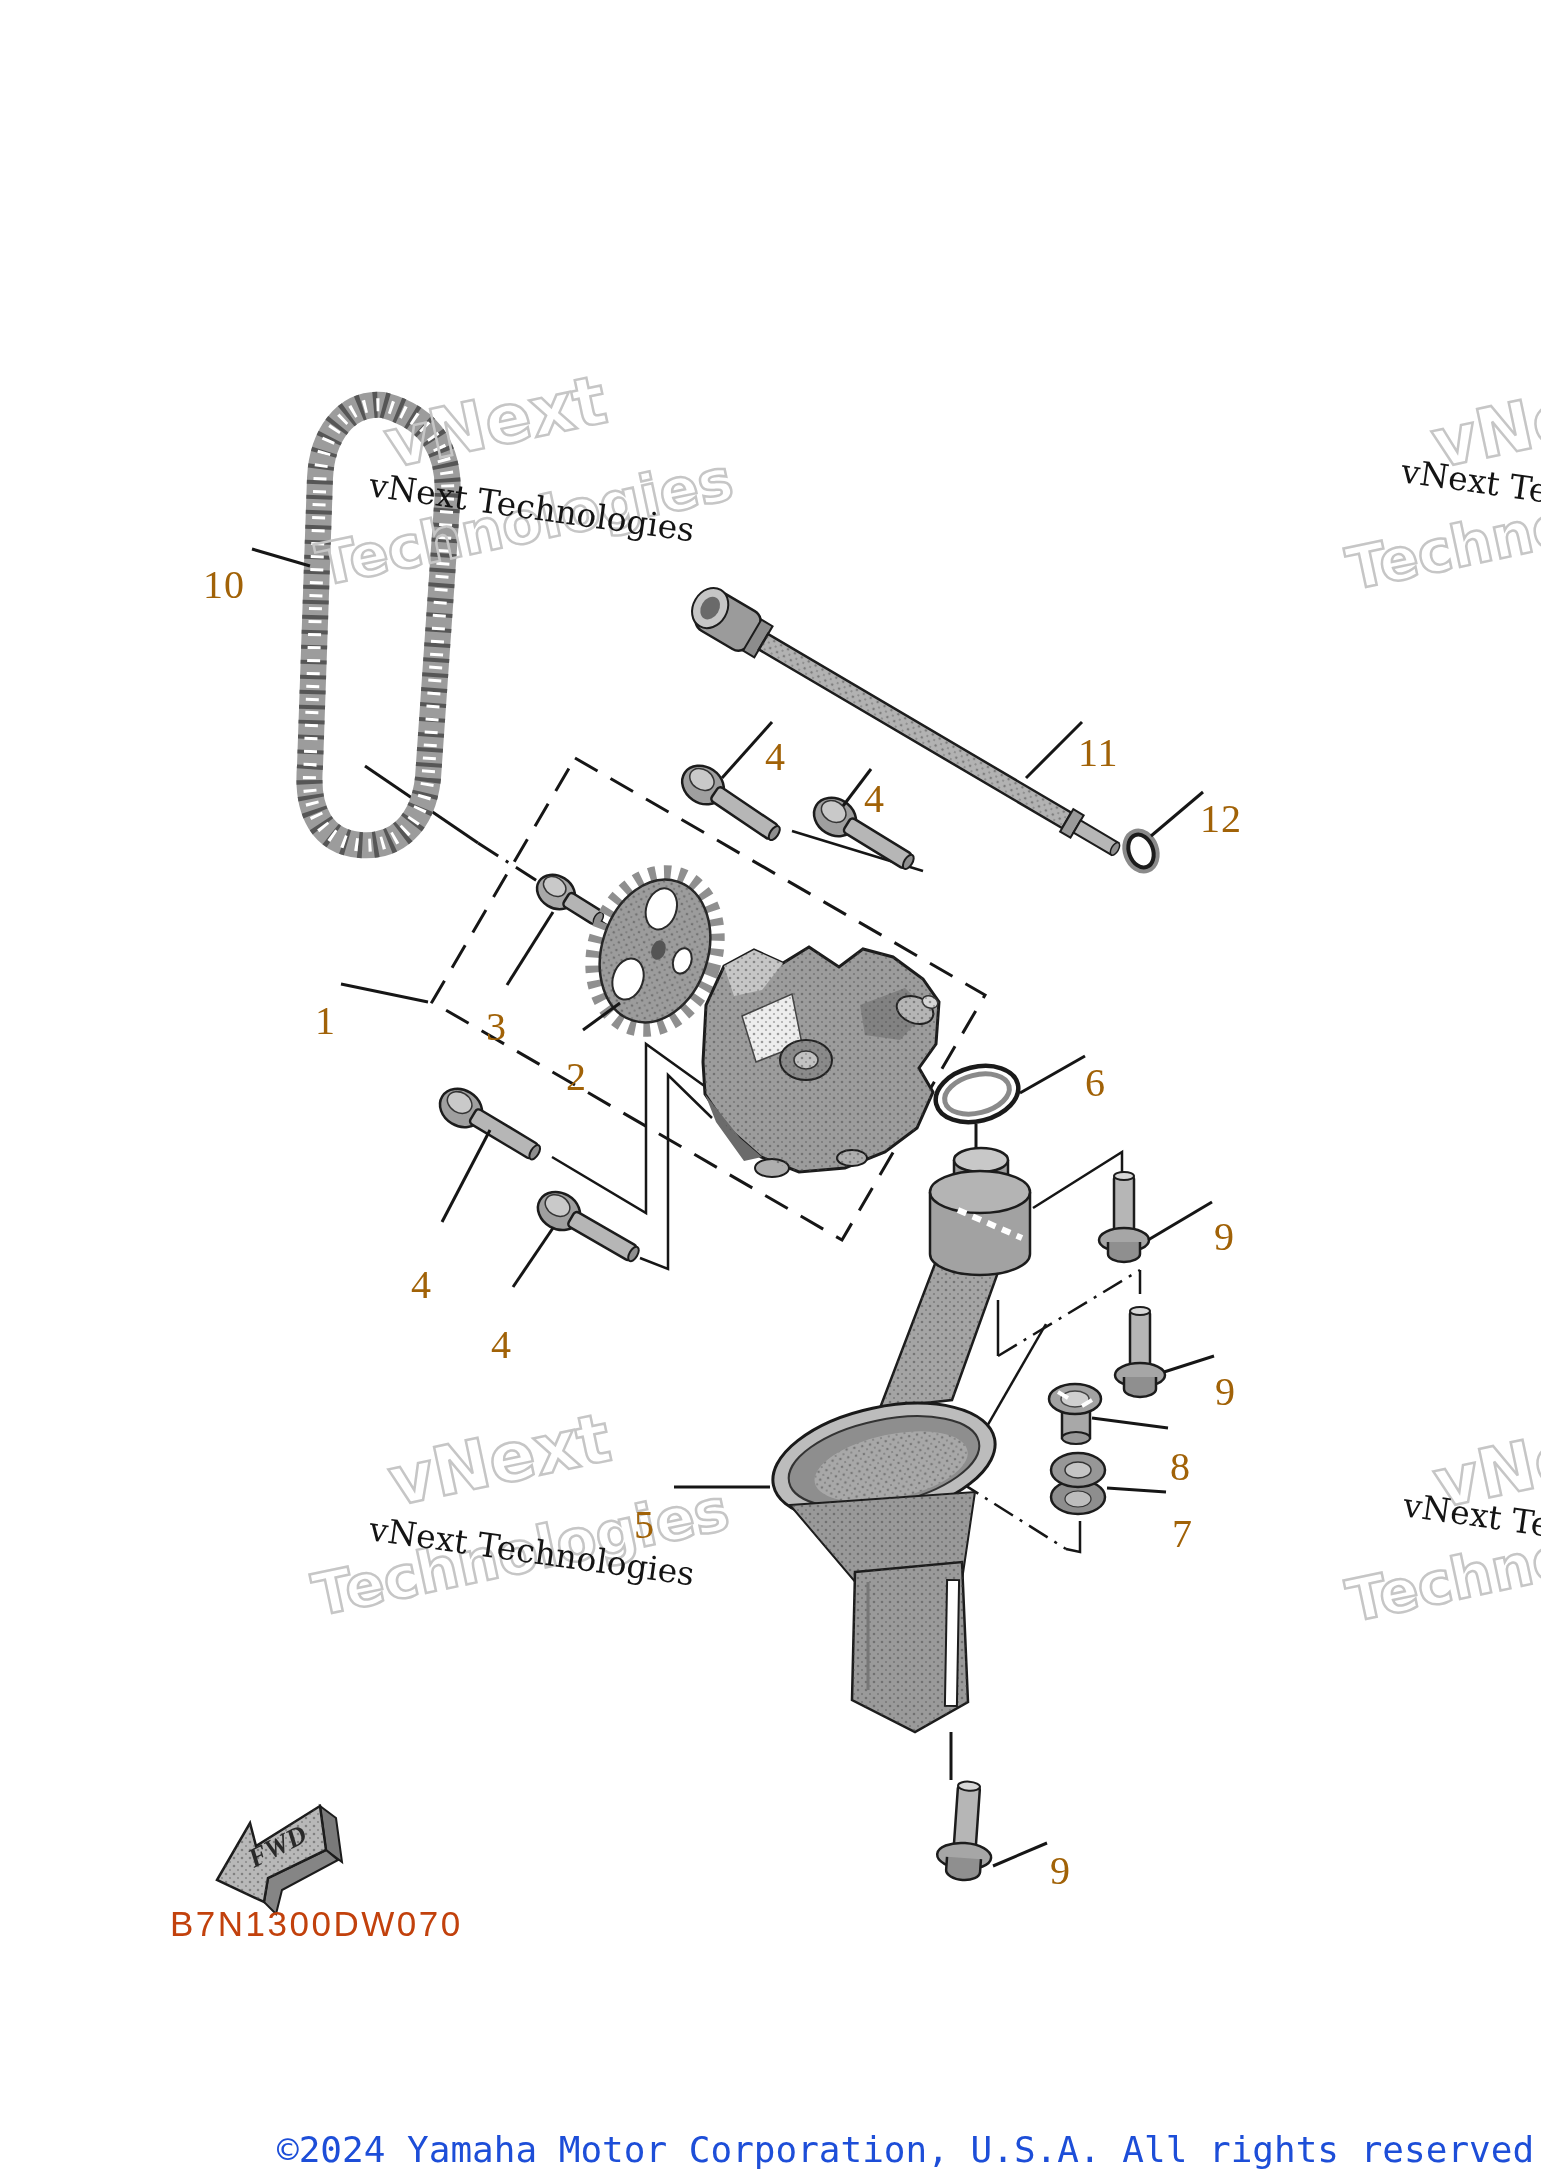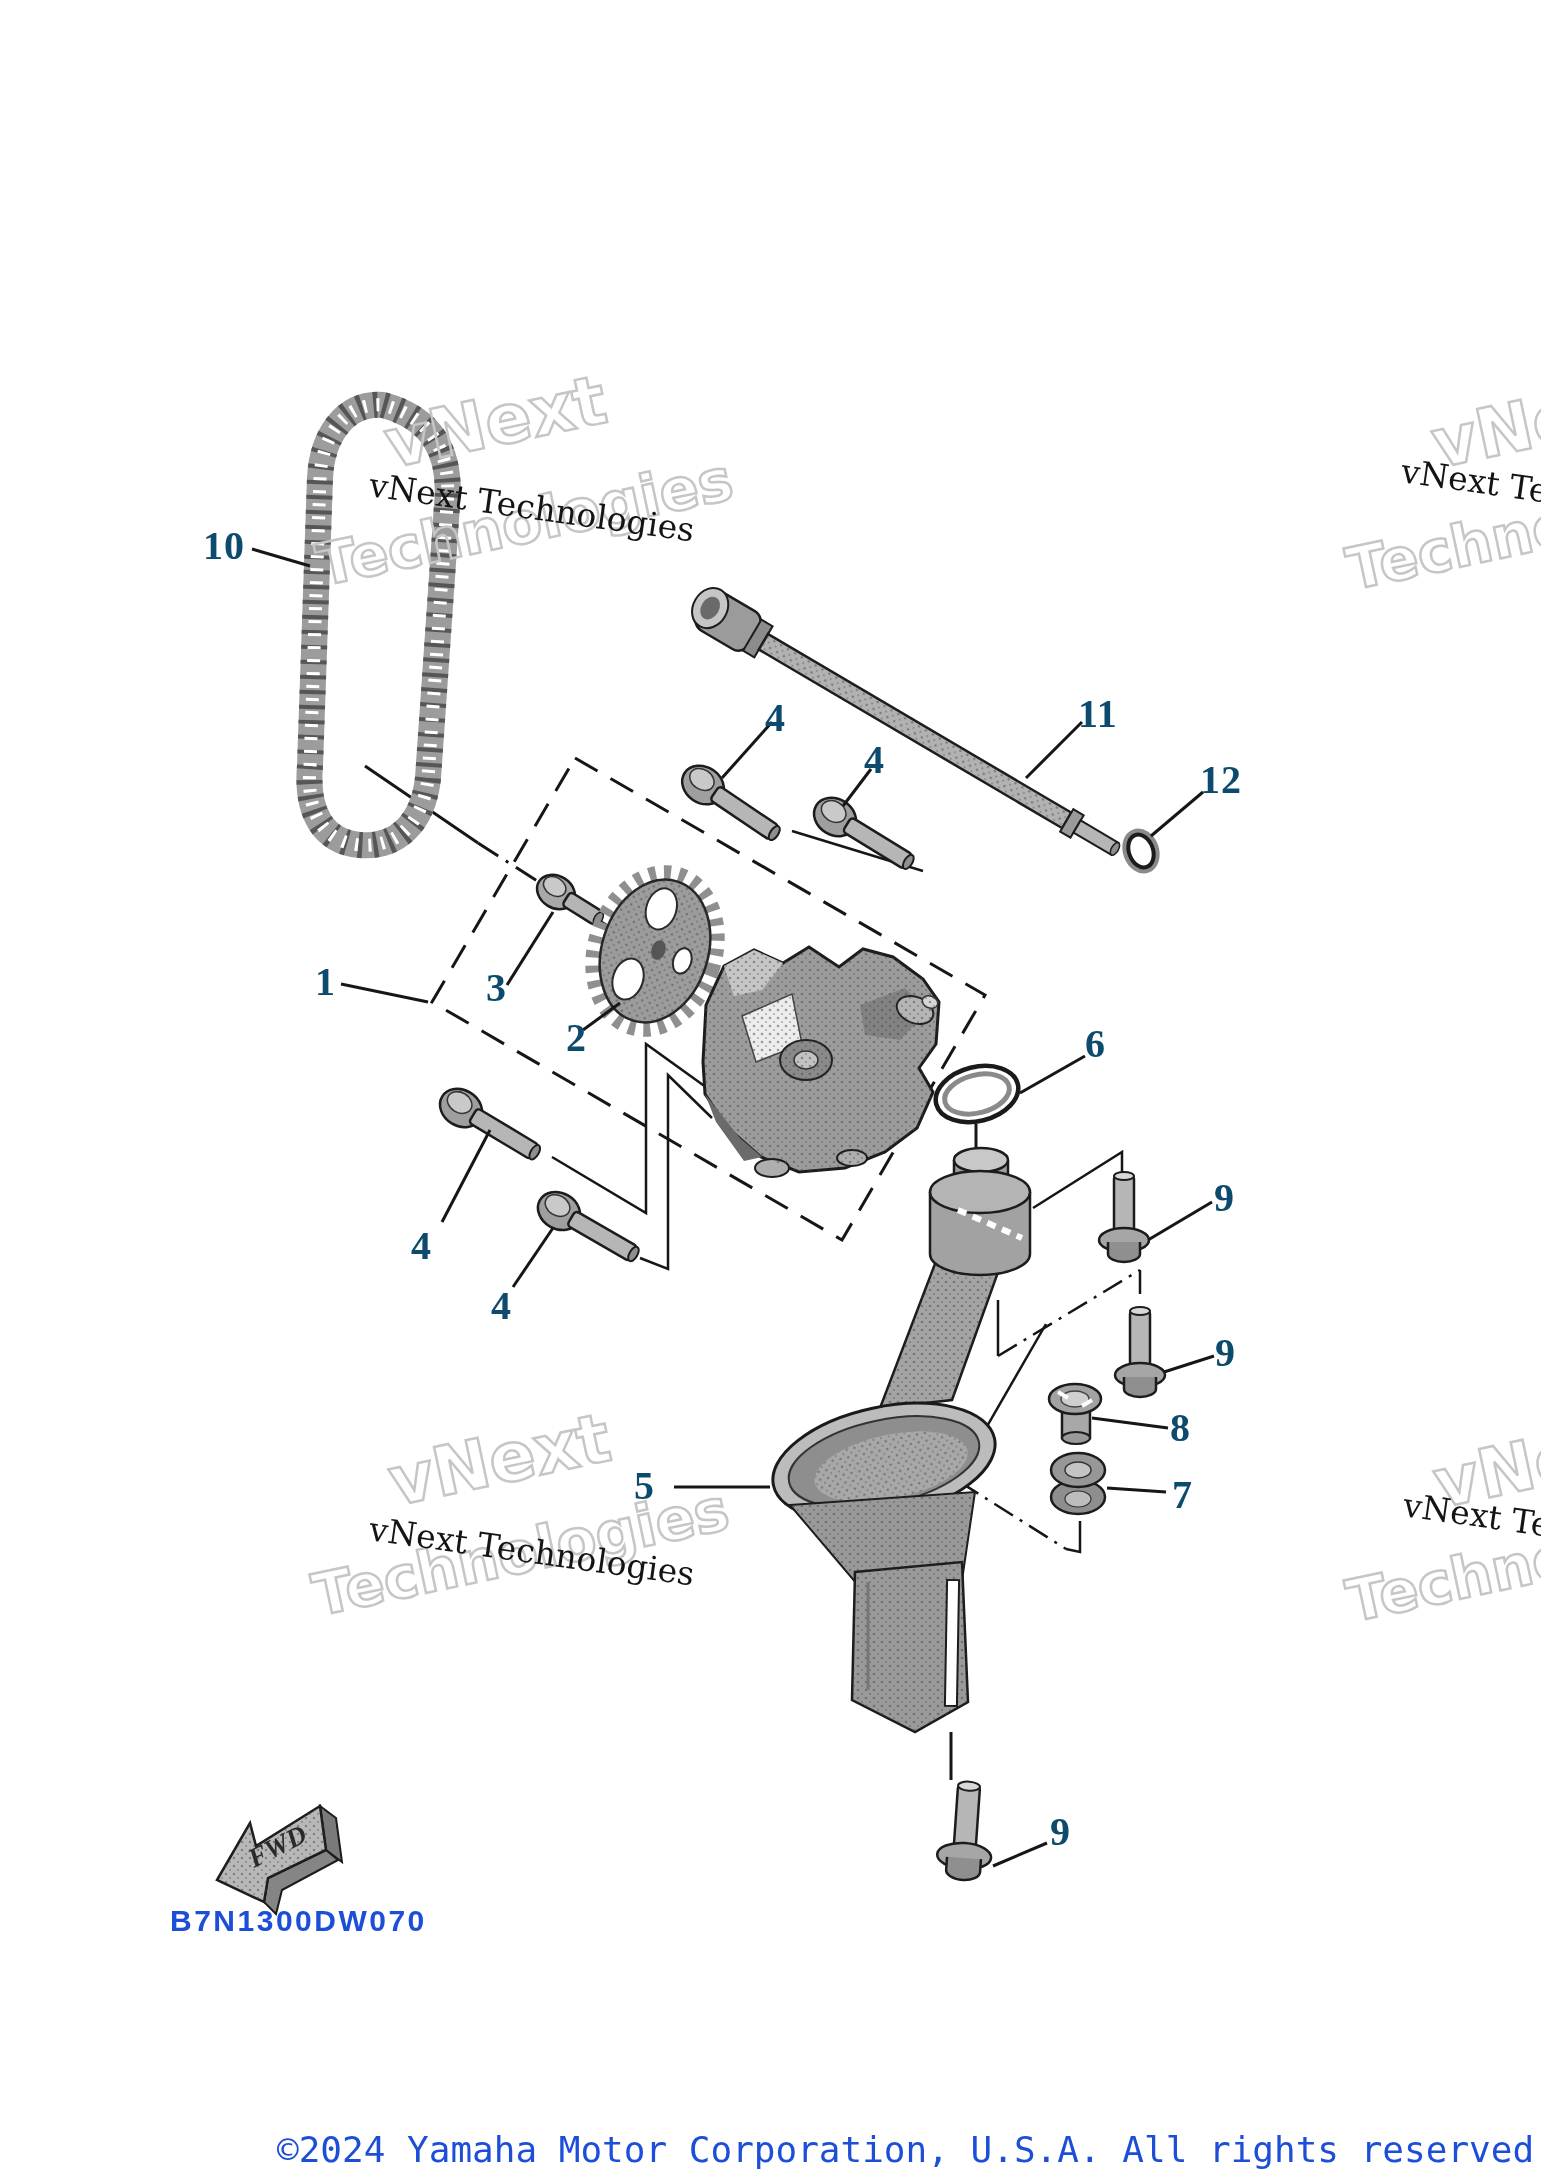--- a/index.html
+++ b/index.html
@@ -7,35 +7,36 @@
     position:relative;
     width:1541px;height:2173px;
     background:#ffffff;
     overflow:hidden;
     font-family:"Liberation Sans",sans-serif;
   }
   .art{position:absolute;left:0;top:0;}
   .callout{
     position:absolute;
     font-family:"Liberation Serif",serif;
-    font-weight:bold;
+    font-weight:normal;
     font-size:40px;
     line-height:1;
-    color:#0c4a6e;
+    color:#a16207;
     letter-spacing:1px;
     user-select:none;
+    margin-top:39px;
   }
   .drawing-code{
     position:absolute;
     left:170px;top:1904px;
     font-family:"Liberation Sans",sans-serif;
-    font-weight:bold;
-    font-size:30px;
+    font-weight:normal;
+    font-size:35px;
     letter-spacing:2.5px;
-    color:#1d4ed8;
+    color:#c2410c;
     white-space:nowrap;
   }
   .copyright{
     position:absolute;
     left:277px;top:2129px;
     font-family:"DejaVu Sans Mono","Liberation Mono",monospace;
     font-size:36px;
     color:#1d4ed8;
     white-space:nowrap;
   }

